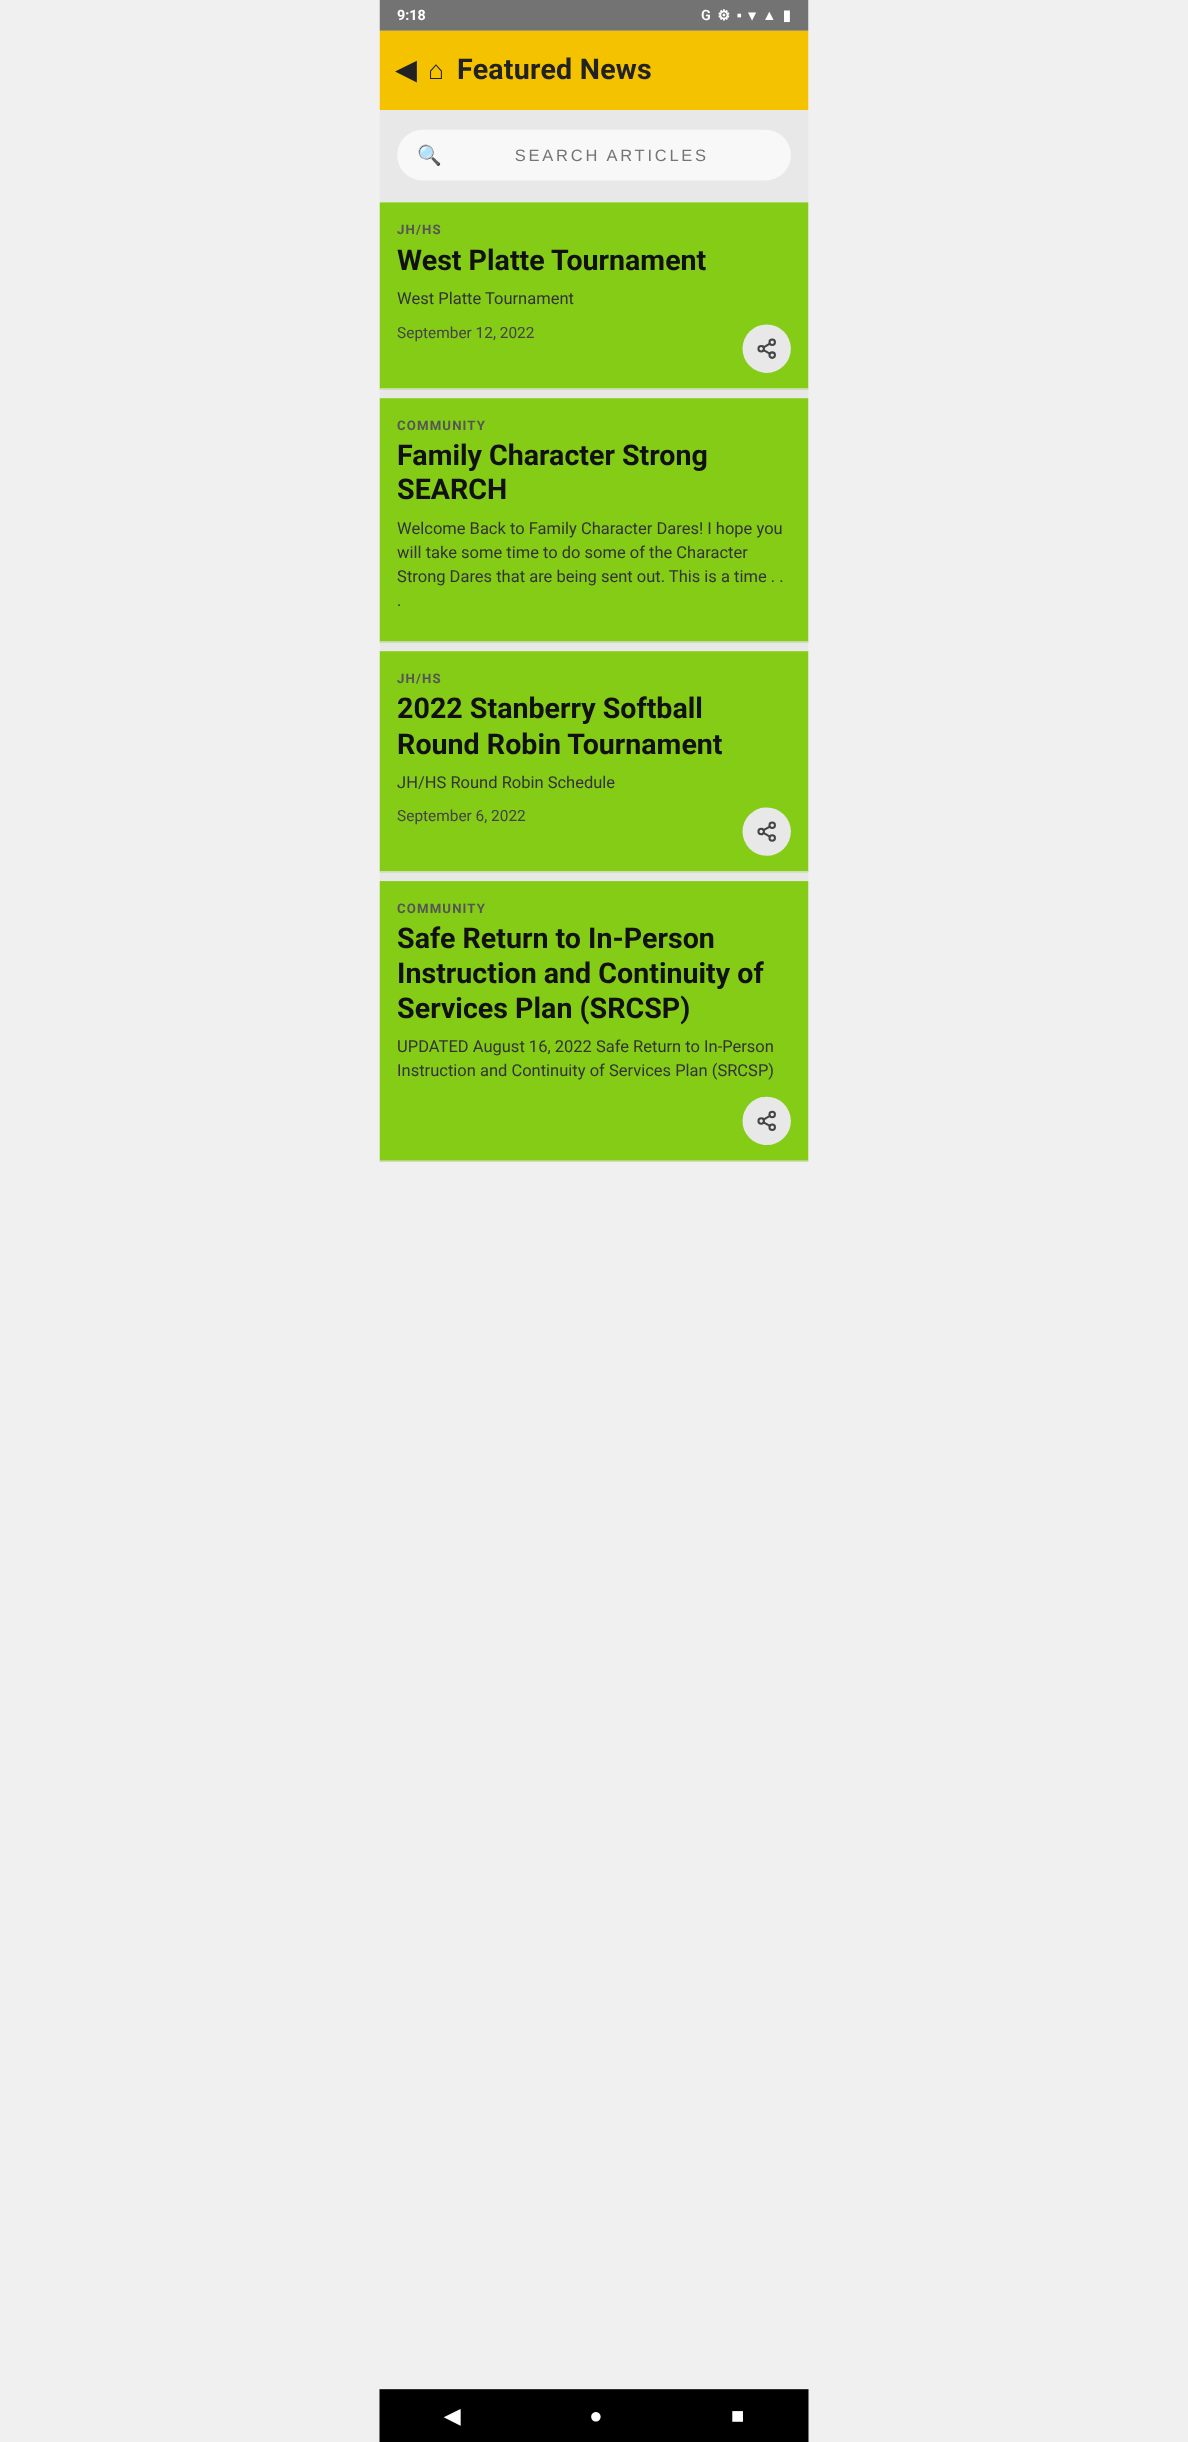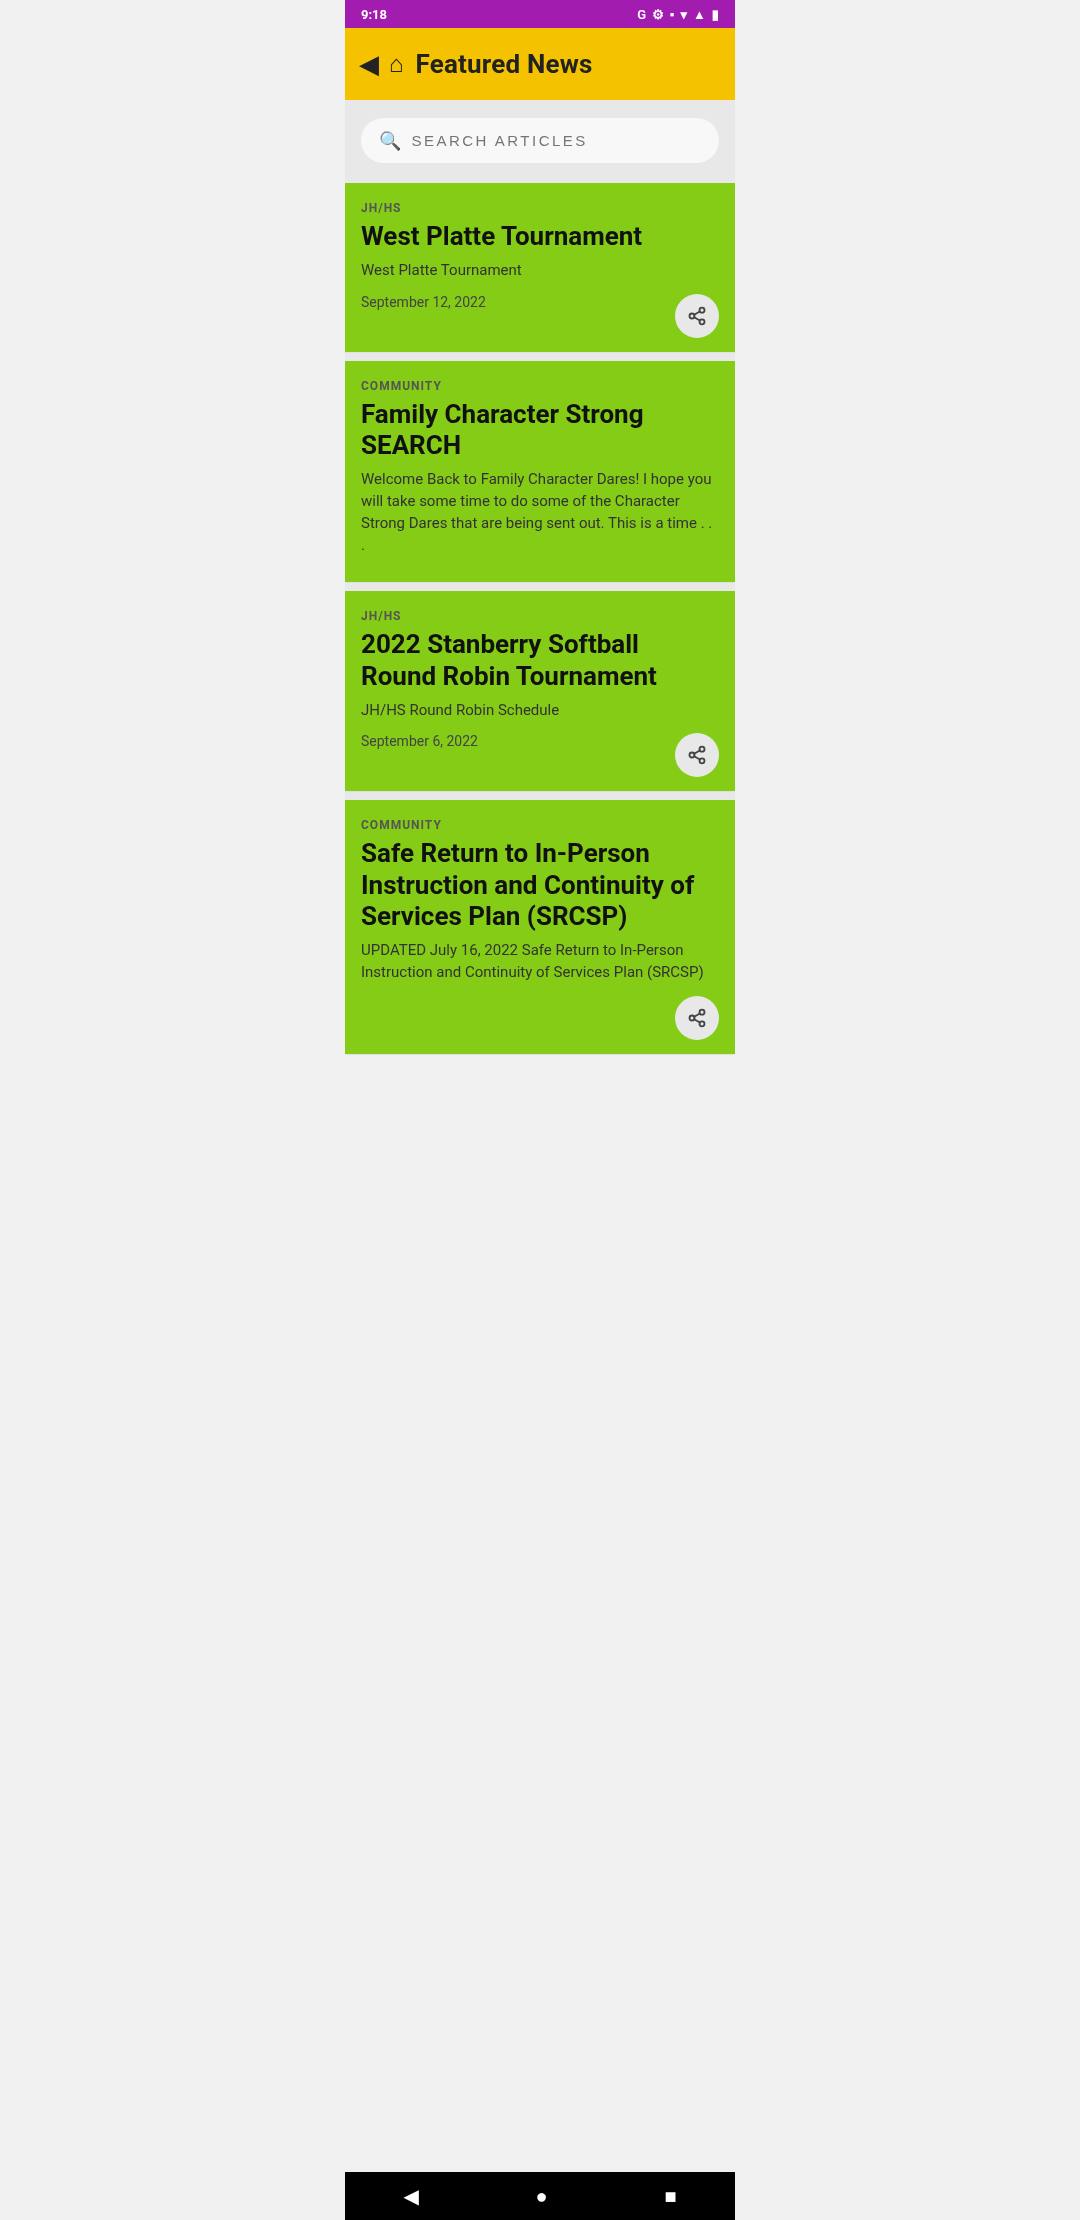--- a/index.html
+++ b/index.html
@@ -8,21 +8,21 @@
     body {
       background: #f0f0f0;
       font-family: 'Roboto', Arial, sans-serif;
       width: 390px;
       margin: 0 auto;
       min-height: 100vh;
     }
 
     
     .status-bar {
-      background: #a21caf;
+      background: #737373;
       color: #fff;
       display: flex;
       justify-content: space-between;
       align-items: center;
       padding: 6px 16px;
       font-size: 13px;
       font-weight: 600;
       height: 28px;
     }
     .status-bar .time { font-weight: 700; }
@@ -78,20 +78,21 @@
     .search-input {
       background: transparent;
       border: none;
       outline: none;
       font-size: 15px;
       letter-spacing: 2.5px;
       color: #888;
       font-weight: 500;
       text-transform: uppercase;
       width: 100%;
+      text-align: center;
     }
 
     
     .news-item {
       background: #84cc16;
       padding: 18px 16px 14px;
       border-bottom: 1px solid #e0e0e0;
       position: relative;
     }
     .news-category {
@@ -228,21 +229,21 @@
             <line x1="8.59" y1="13.51" x2="15.42" y2="17.49"></line>
             <line x1="15.41" y1="6.51" x2="8.59" y2="10.49"></line>
           </svg>
         </button>
       </div>
     </div>
     <div class="separator"></div>
     <div class="news-item">
       <div class="news-category">COMMUNITY</div>
       <div class="news-title">Safe Return to In-Person Instruction and Continuity of Services Plan (SRCSP)</div>
-      <div class="news-summary">UPDATED  July 16, 2022 Safe Return to In-Person Instruction and Continuity of Services Plan (SRCSP)</div>
+      <div class="news-summary">UPDATED  August 16, 2022 Safe Return to In-Person Instruction and Continuity of Services Plan (SRCSP)</div>
       <div class="news-footer">
         <span class="news-date"></span>
         <button class="share-btn" title="Share">
           <svg width="20" height="20" viewBox="0 0 24 24" fill="none" stroke="#444" stroke-width="2.2" stroke-linecap="round" stroke-linejoin="round">
             <circle cx="18" cy="5" r="3"></circle>
             <circle cx="6" cy="12" r="3"></circle>
             <circle cx="18" cy="19" r="3"></circle>
             <line x1="8.59" y1="13.51" x2="15.42" y2="17.49"></line>
             <line x1="15.41" y1="6.51" x2="8.59" y2="10.49"></line>
           </svg>

